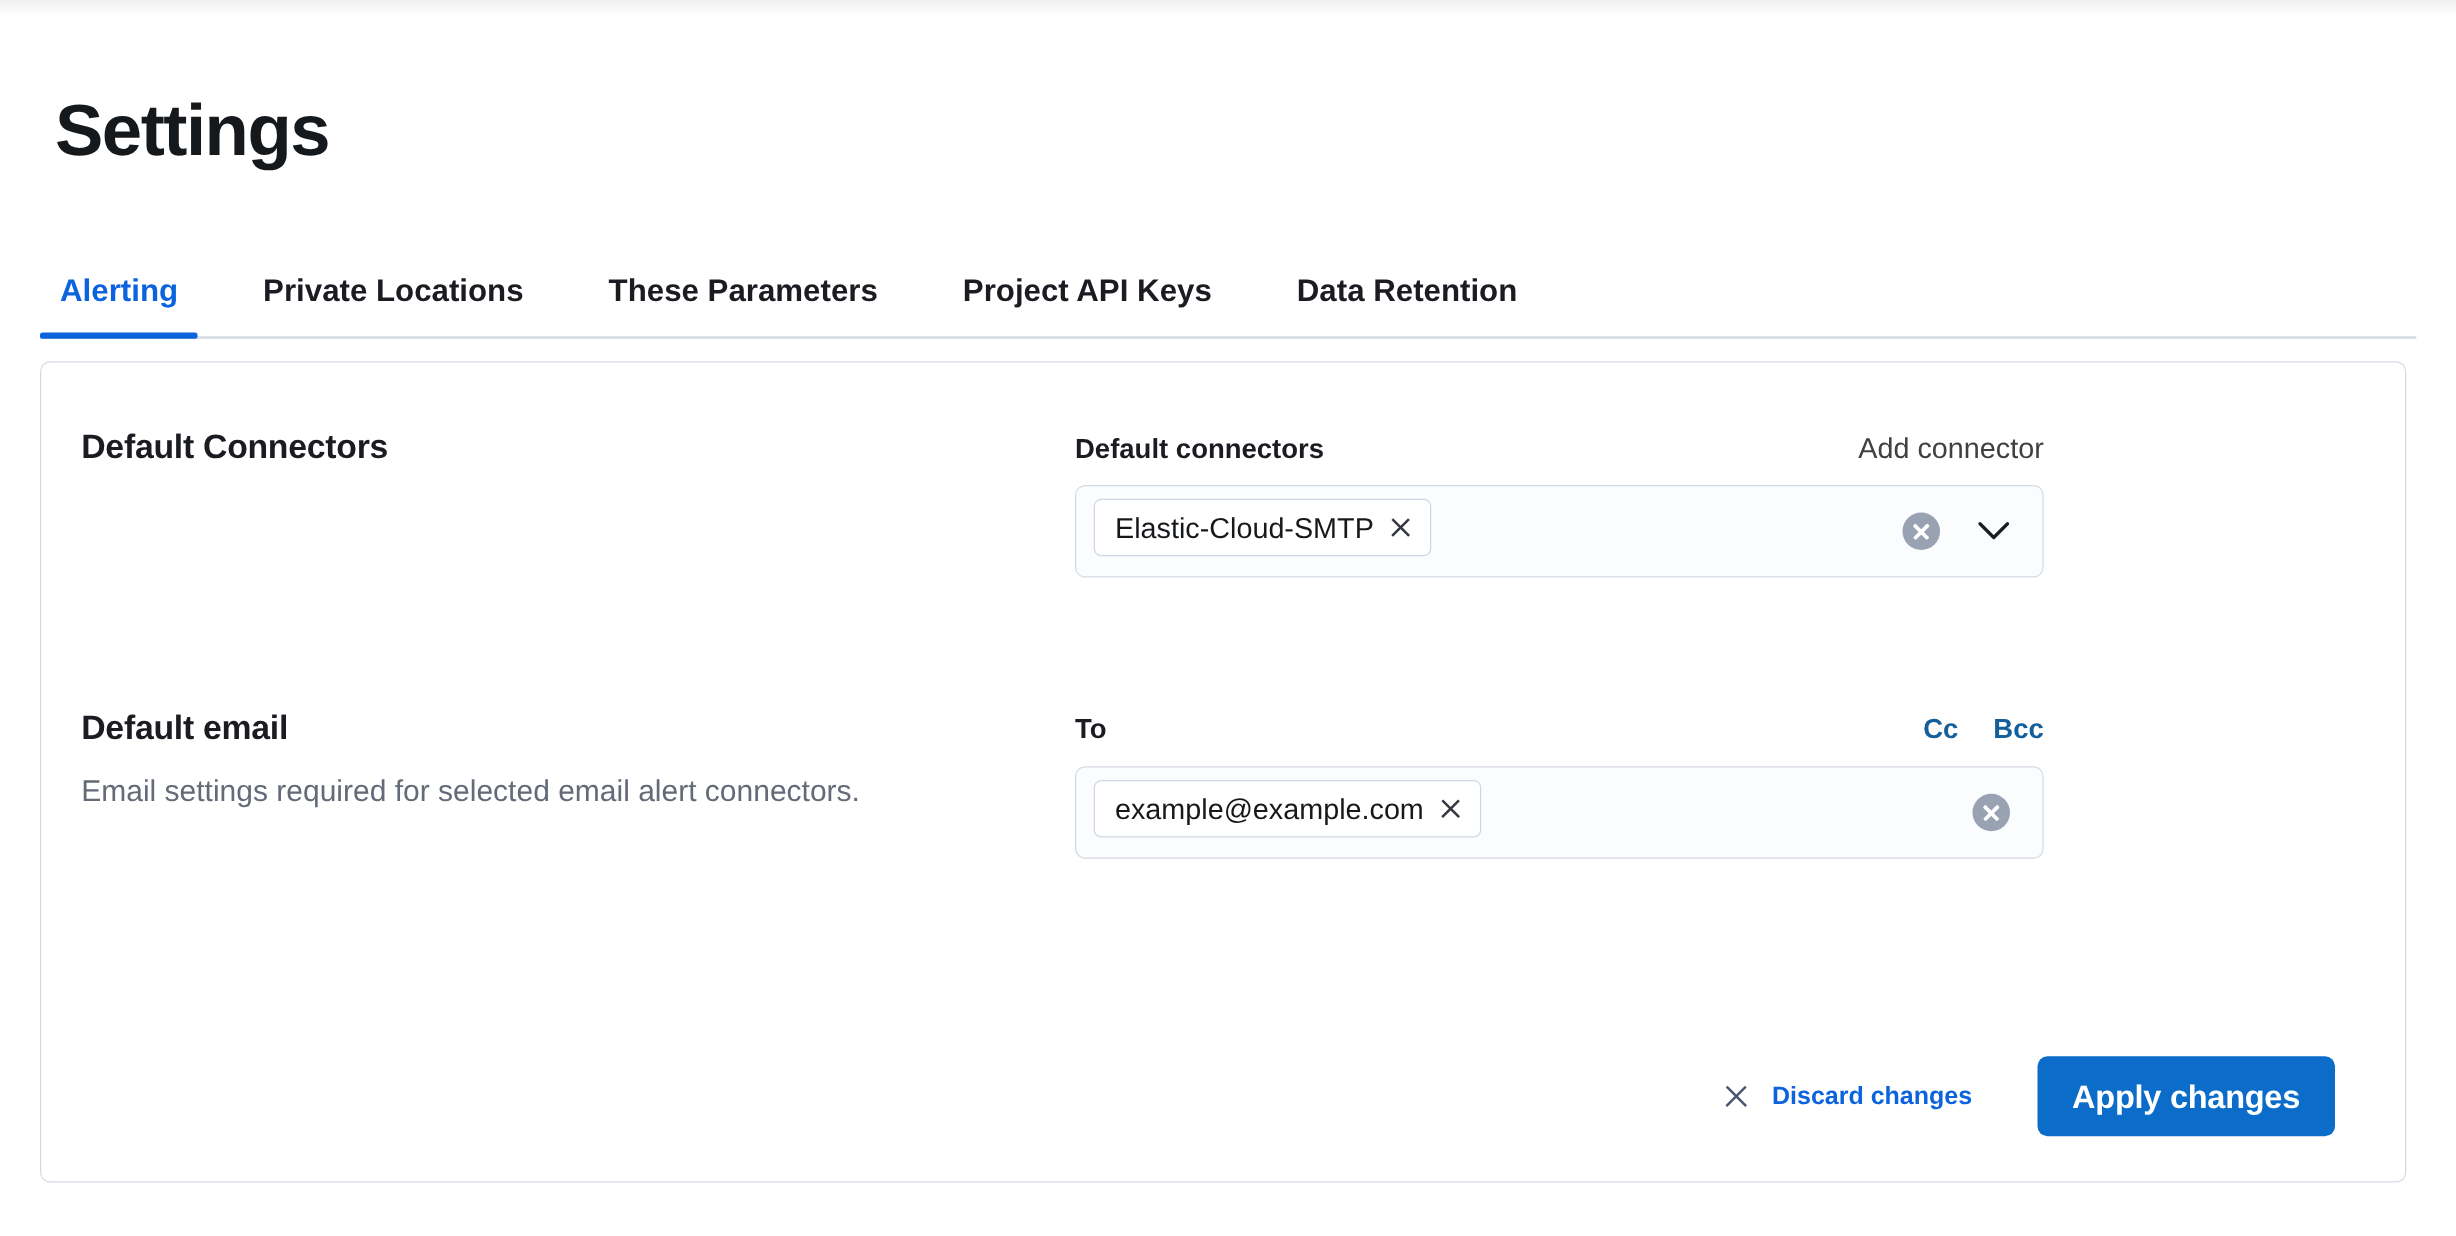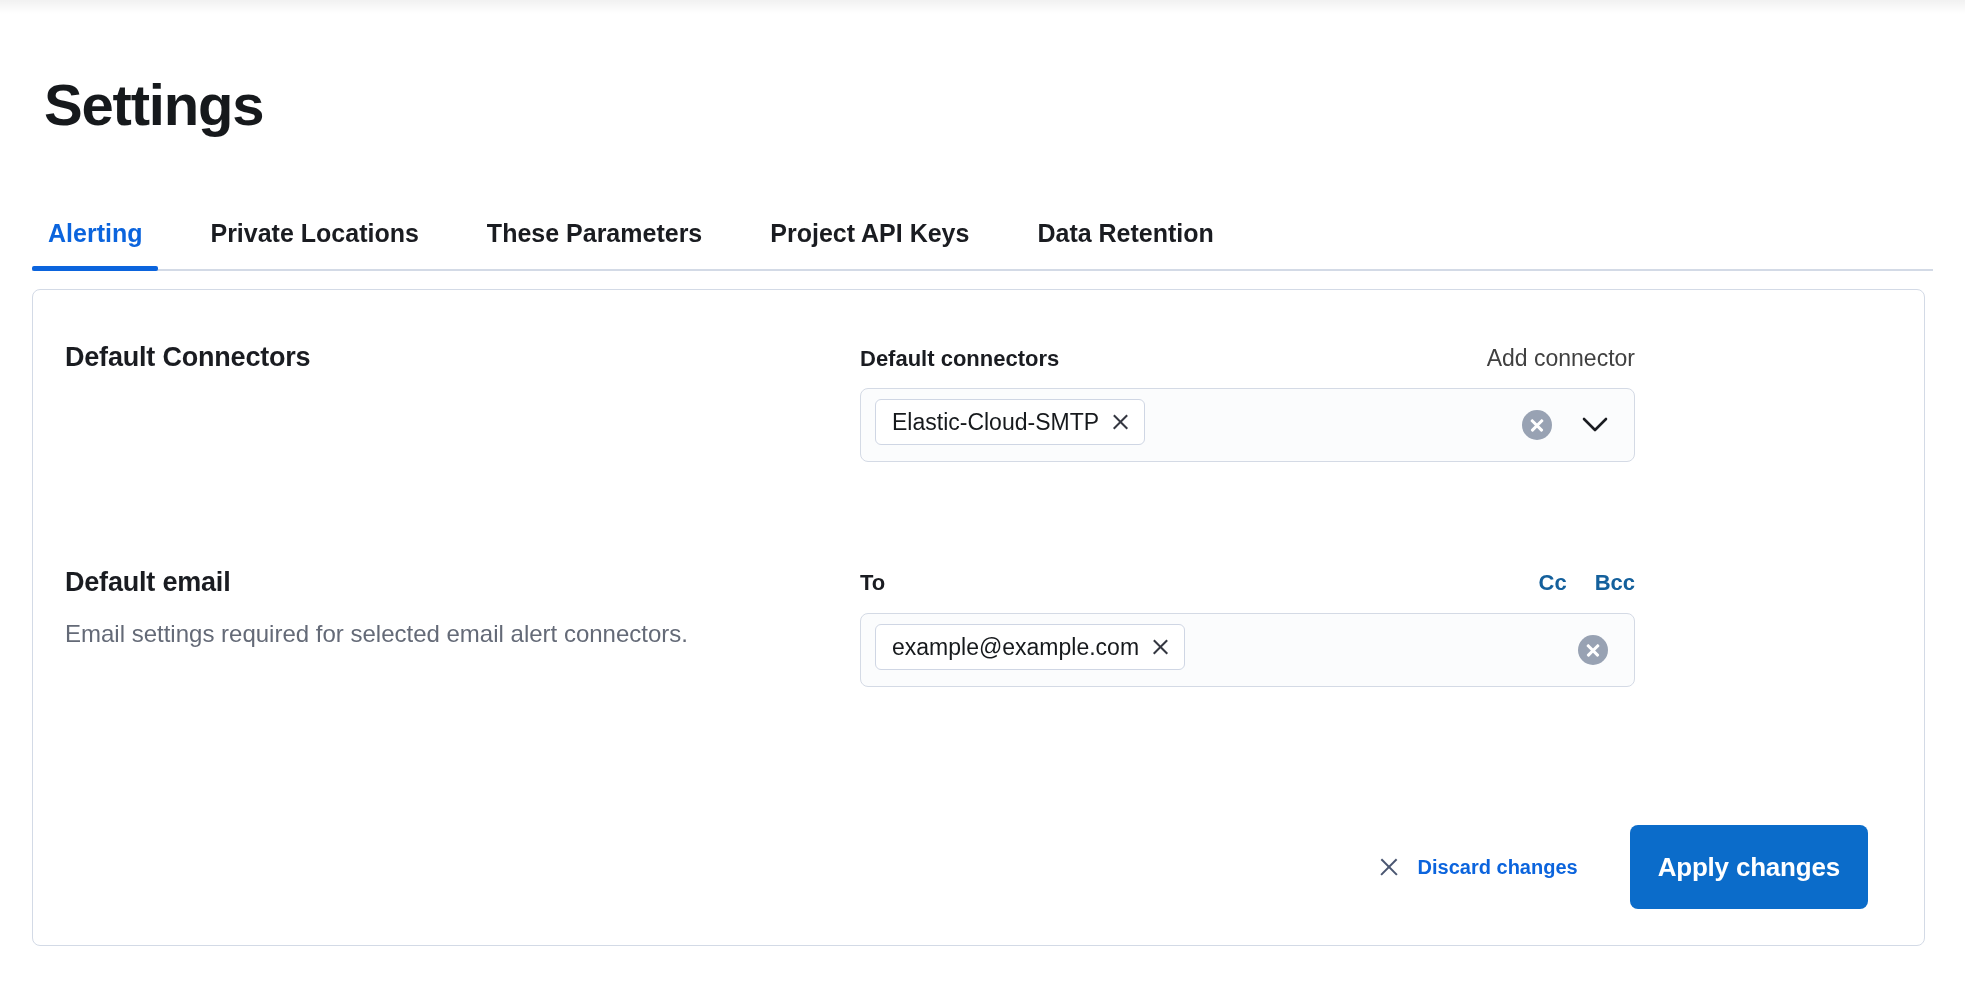--- a/index.html
+++ b/index.html
@@ -255,21 +255,21 @@
   .x-icon::after  { transform: rotate(-45deg); }
 
   .btn-primary {
     background: #0b6cca;
     color: #ffffff;
     border: none;
     border-radius: 8px;
     font-size: 26px;
     font-weight: 700;
     padding: 0 28px;
-    height: 84px;
+    height: 64px;
     min-width: 238px;
     cursor: pointer;
     font-family: "Liberation Sans", sans-serif;
     letter-spacing: -0.2px;
   }
 </style>
 </head>
 <body>
 
 <div id="root">

